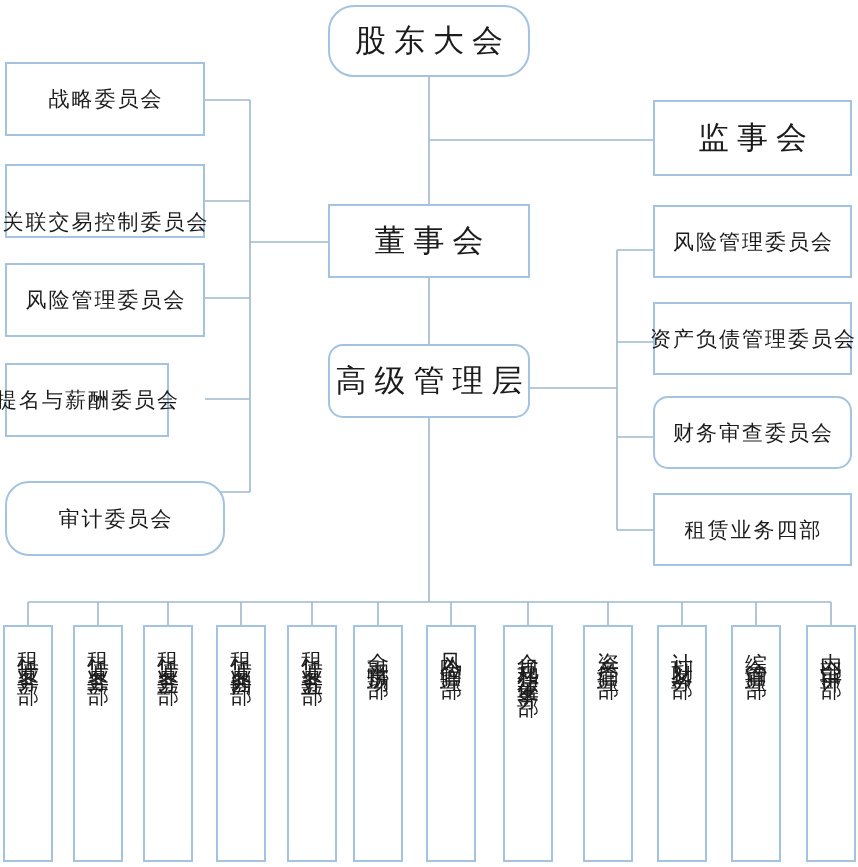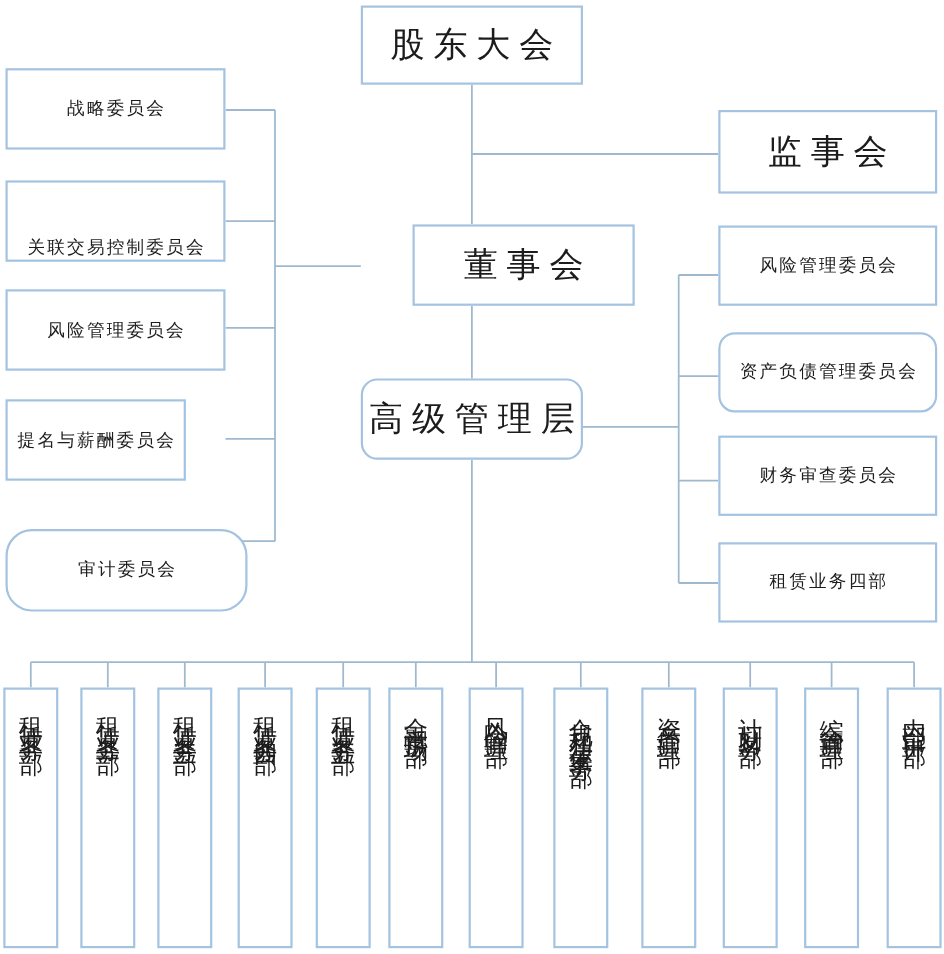--- a/index.html
+++ b/index.html
@@ -32,21 +32,21 @@
     justify-content: center;
     text-align: center;
   }
   .main-node span {
     font-size: 31px;
     letter-spacing: 8px;
     margin-right: -8px;
     white-space: nowrap;
   }
   .committee span {
-    font-size: 16px;
+    font-size: 21px;
     letter-spacing: 2px;
     margin-right: -2px;
     white-space: nowrap;
   }
   .dept {
     top: 625px;
     width: 50px;
     height: 237px;
     align-items: flex-start;
     padding-top: 8px;
@@ -100,25 +100,25 @@
 
       <line x1="617" y1="250" x2="617" y2="530"></line>
       <line x1="617" y1="250" x2="653" y2="250"></line>
       <line x1="617" y1="342" x2="653" y2="342"></line>
       <line x1="617" y1="437" x2="653" y2="437"></line>
       <line x1="617" y1="530" x2="653" y2="530"></line>
       <line x1="530" y1="388" x2="617" y2="388"></line>
     </g>
   </svg>
 
-  <div class="box main-node" style="left:328px; top:5px; width:202px; height:72px;">
+  <div class="box main-node" style="left:328px; top:5px; width:202px; height:72px;border-radius:26px;">
     <span>股东大会</span>
   </div>
 
-  <div class="box main-node" style="left:328px; top:204px; width:202px; height:74px;margin-left:47px;">
+  <div class="box main-node" style="left:328px; top:204px; width:202px; height:74px;">
     <span>董事会</span>
   </div>
 
   <div class="box main-node" style="left:328px; top:344px; width:202px; height:74px;border-radius:15px;">
     <span>高级管理层</span>
   </div>
 
   <div class="box main-node" style="left:653px; top:100px; width:199px; height:76px;">
     <span>监事会</span>
   </div>
@@ -135,24 +135,24 @@
   <div class="box committee" style="left:5px; top:363px; width:164px; height:74px;">
     <span>提名与薪酬委员会</span>
   </div>
   <div class="box committee" style="left:5px; top:481px; width:220px; height:75px;border-radius:24px;">
     <span>审计委员会</span>
   </div>
 
   <div class="box committee" style="left:653px; top:205px; width:199px; height:73px;">
     <span>风险管理委员会</span>
   </div>
-  <div class="box committee" style="left:653px; top:302px; width:199px; height:73px;border-radius:15px;">
+  <div class="box committee" style="left:653px; top:302px; width:199px; height:73px;">
     <span>资产负债管理委员会</span>
   </div>
-  <div class="box committee" style="left:653px; top:396px; width:199px; height:73px;">
+  <div class="box committee" style="left:653px; top:396px; width:199px; height:73px;border-radius:15px;">
     <span>财务审查委员会</span>
   </div>
   <div class="box committee" style="left:653px; top:493px; width:199px; height:73px;">
     <span>租赁业务四部</span>
   </div>
 
   <div class="box dept" style="left:3px;">
     <span>租赁业务一部</span>
   </div>
   <div class="box dept" style="left:73px;">

